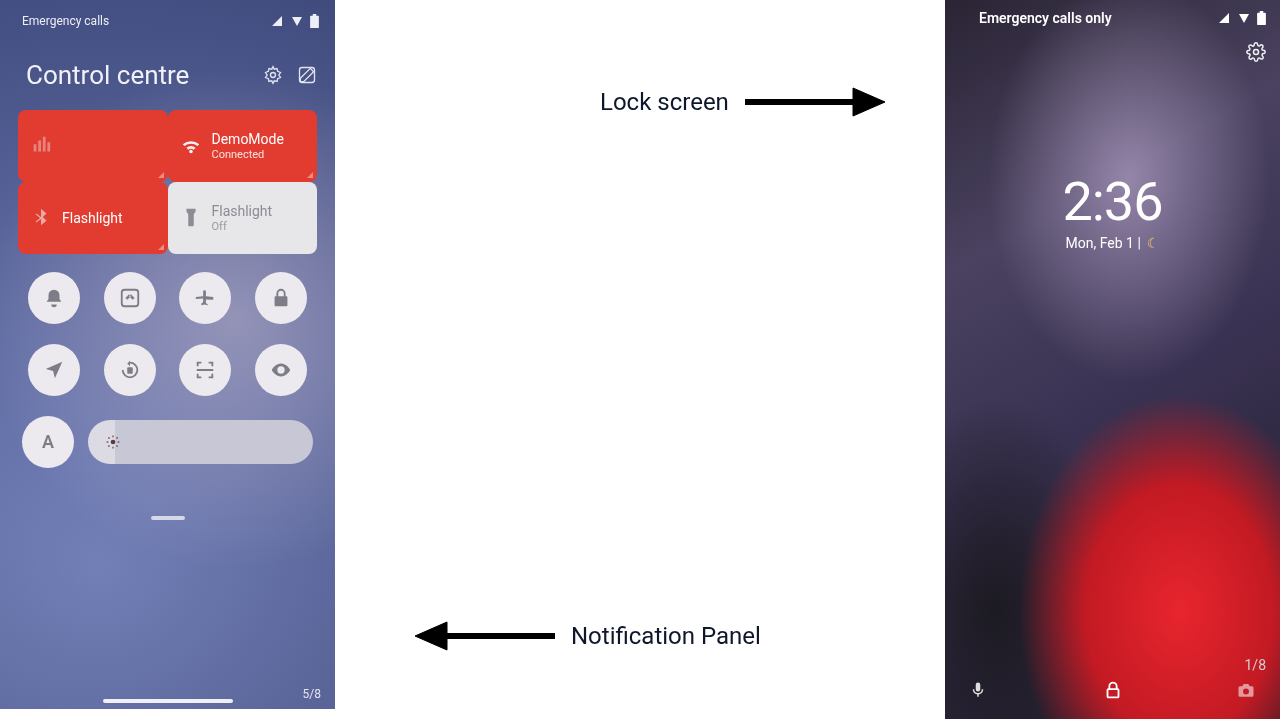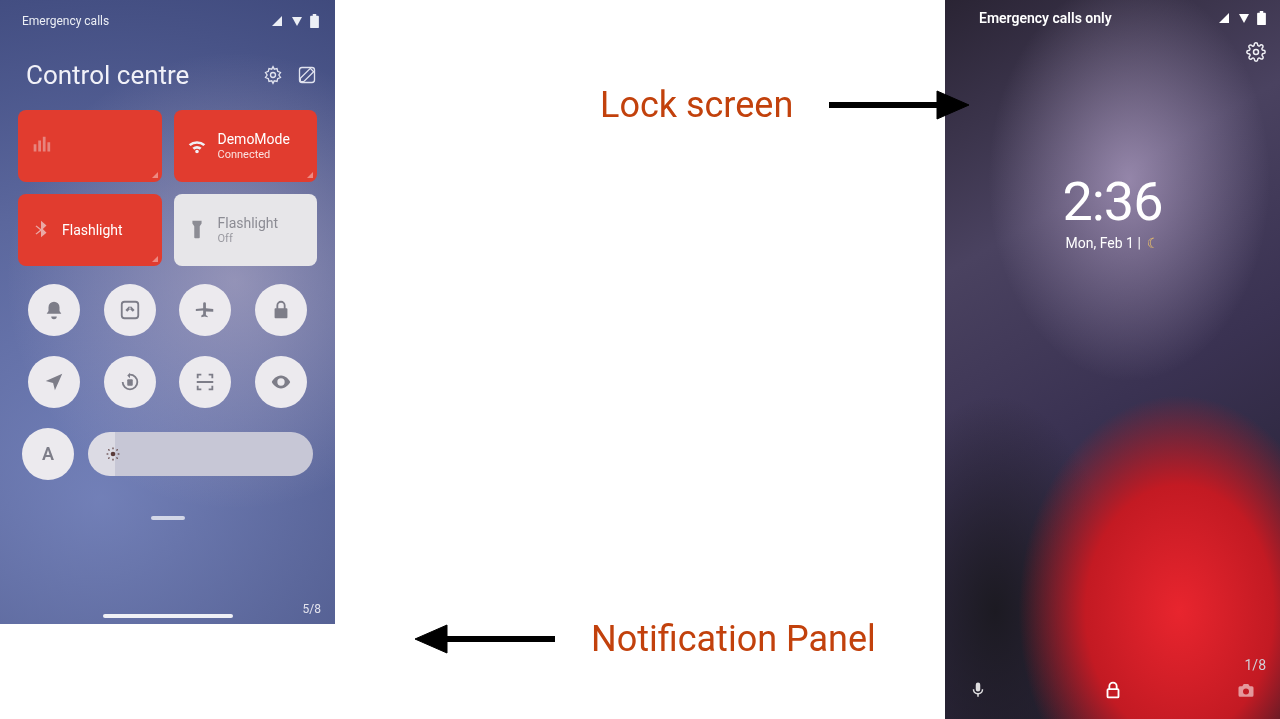--- a/index.html
+++ b/index.html
@@ -9,21 +9,21 @@
     font-family: -apple-system, BlinkMacSystemFont, "Segoe UI", Roboto, sans-serif;
     background: #fff;
     position: relative;
     overflow: hidden;
   }
 
   
   .phone-left {
     position: absolute;
     left: 0; top: 0;
-    width: 335px; height: 624px;
+    width: 335px; height: 709px;
     background:
       radial-gradient(circle at 70% 45%, rgba(230,210,220,0.4), transparent 55%),
       radial-gradient(circle at 30% 80%, rgba(125,140,200,0.7), rgba(60,70,120,0.9)),
       linear-gradient(160deg, #5a6aa8 0%, #6e7ab0 30%, #5e6a9b 60%, #485076 100%);
     color: #fff;
     overflow: hidden;
   }
   .status-bar-left {
     display:flex; align-items:center; justify-content:space-between;
     padding: 14px 16px 8px 22px;
@@ -34,21 +34,20 @@
     display:flex; align-items:center; justify-content:space-between;
     padding: 24px 18px 20px 26px;
   }
   .cc-title { font-size: 26px; font-weight: 400; color:#f1f1f8; }
   .cc-header-icons { display:flex; gap:14px; }
   .cc-header-icons .ico { width:20px; height:20px; color:#e1e3ef; }
 
   .tiles-grid {
     display:grid;
     grid-template-columns: 1fr 1fr;
-    gap: 12px;
     padding: 0 18px;
   }
   .tile {
     height: 72px;
     border-radius: 8px;
     display:flex; align-items:center;
     padding: 0 12px;
     position:relative;
     gap:10px;
     overflow:hidden;
@@ -144,23 +143,23 @@
   }
   .lock-bottom .center-lock { position:absolute; left:50%; transform:translateX(-50%);}
   .page-ind-right {
     position:absolute; right:14px; bottom:46px;
     font-size:14px; color:#d0d0d8;
   }
 
   
   .label-lock, .label-notif {
     position:absolute;
-    font-size:36px;
-    color:#c2410c;
-    display:flex; align-items:center; gap:36px;
+    font-size:24px;
+    color:#0f172a;
+    display:flex; align-items:center; gap:16px;
   }
   .label-lock { top:84px; left:600px; }
   .label-notif { top:618px; left:415px; }
   .arrow { stroke:#000; fill:#000; }
 
   
   .white-ico { color:#f0f0f5; }
 </style>
 </head>
 <body>

